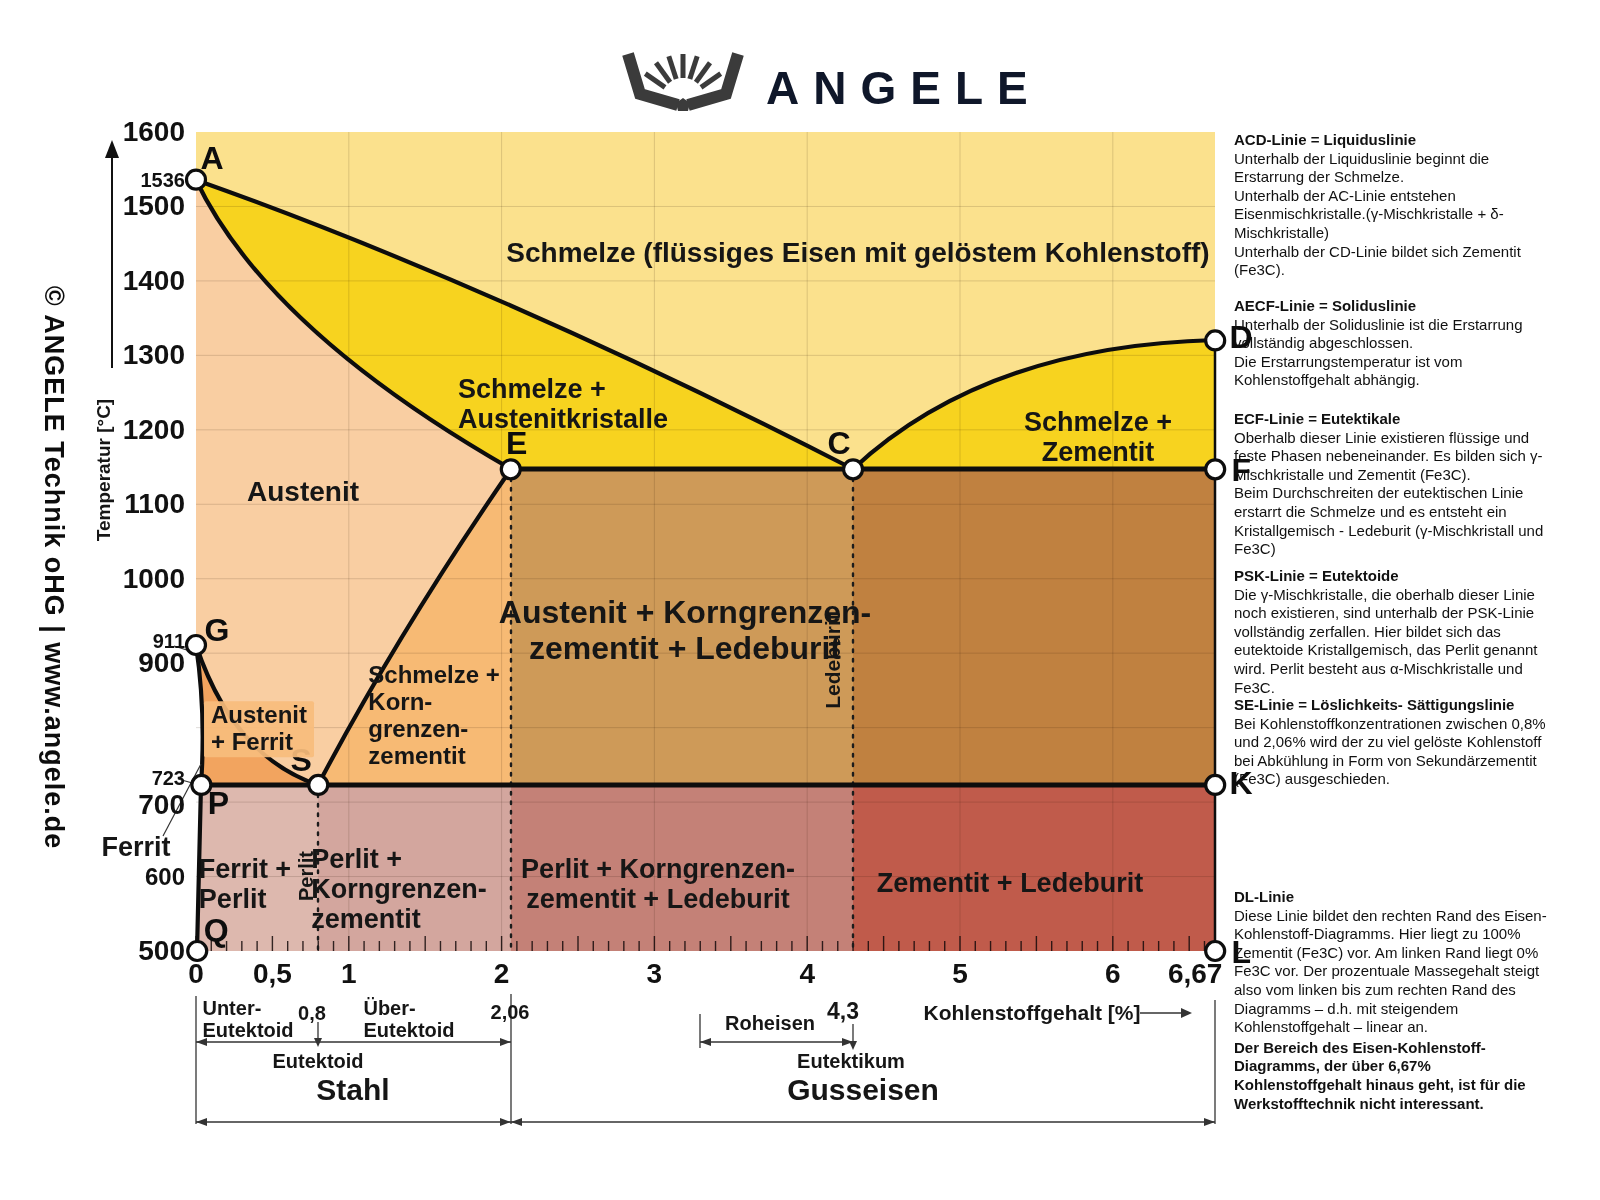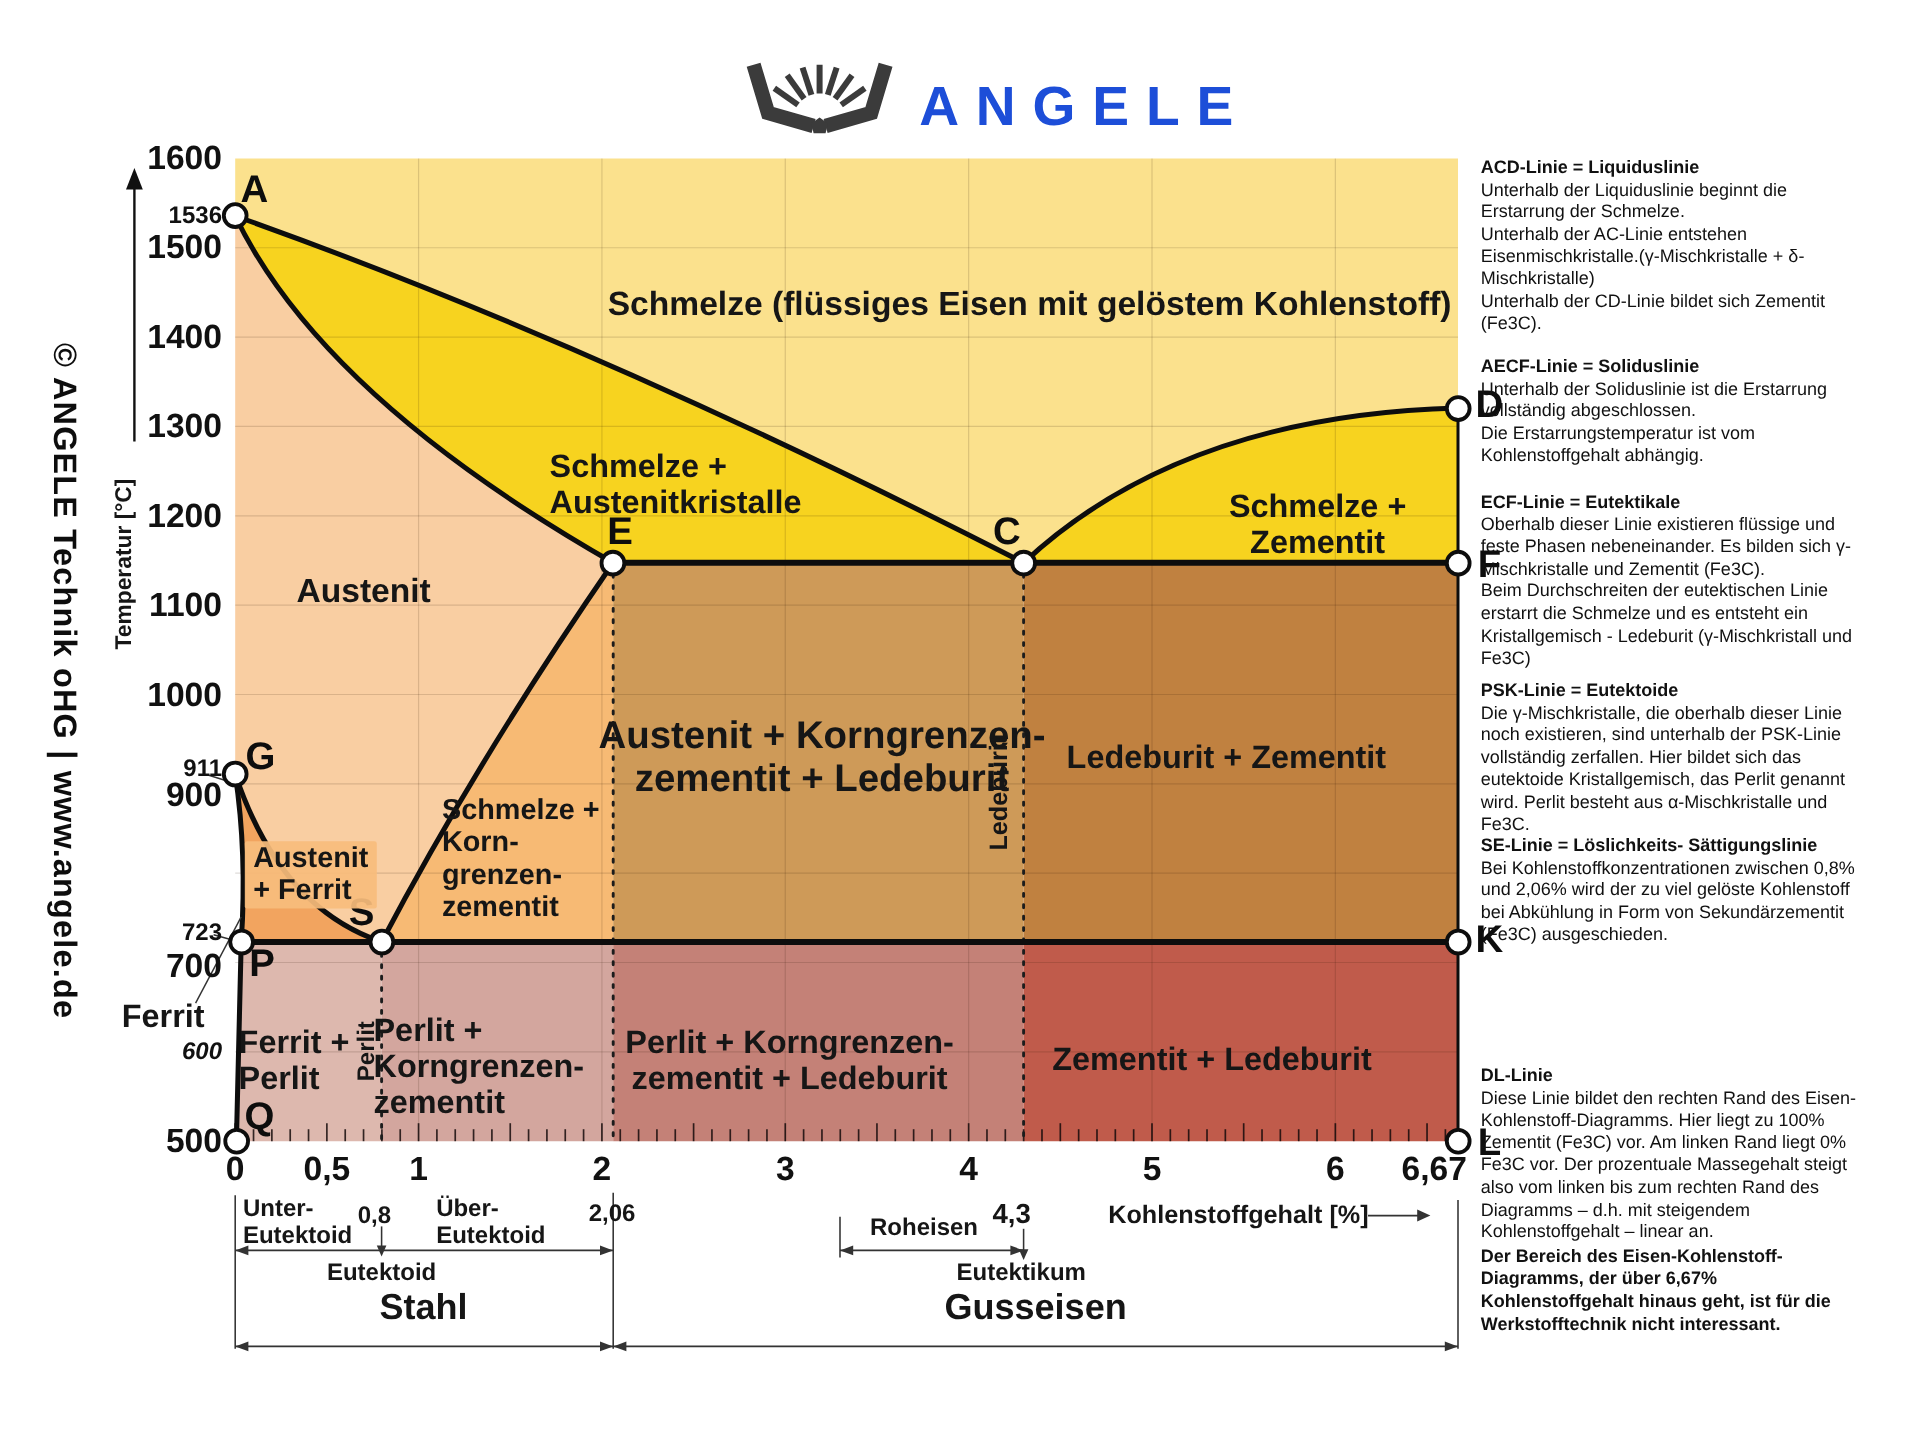--- a/index.html
+++ b/index.html
@@ -9,21 +9,21 @@
   .lbl{position:absolute;transform:translate(-50%,-50%);text-align:center;
        white-space:pre-line;font-weight:700;color:#161616;line-height:1.12;}
   .left{text-align:left;}
   .rot{transform:translate(-50%,-50%) rotate(-90deg);}
   .ticklbl{position:absolute;font-weight:700;color:#111;}
   .pt{position:absolute;transform:translate(-50%,-50%);font-weight:700;font-size:32px;color:#0d0d0d;}
   #copyright{position:absolute;left:69px;top:150px;width:835px;transform:rotate(90deg);
              transform-origin:0 0;font-weight:700;font-size:27px;letter-spacing:1px;
              text-align:center;color:#0d0d0d;}
   #logo-text{position:absolute;left:766px;top:88px;transform:translate(0,-50%);
-             font-size:46px;font-weight:700;letter-spacing:14px;color:#1d4ed8;}
+             font-size:46px;font-weight:700;letter-spacing:14px;color:#0f172a;}
   .blk{position:absolute;left:1234px;width:326px;font-size:15px;line-height:1.24;color:#111;}
   .blk .hd{font-weight:700;}
   .blk .bd{font-weight:400;white-space:pre-line;}
   .blk .bn{font-weight:700;margin-top:2px;}
   #austferr-lbl{background:rgba(248,188,124,0.93);padding:1px 7px;border-radius:2px;}
 </style>
 </head>
 <body>
 <div id="stage">
 
@@ -231,21 +231,21 @@
       <div class="ticklbl" style="left: 185px; top: 206.455px; transform: translate(-100%, -50%); font-size: 28px;">1500</div>
       <div class="ticklbl" style="left: 185px; top: 280.91px; transform: translate(-100%, -50%); font-size: 28px;">1400</div>
       <div class="ticklbl" style="left: 185px; top: 355.365px; transform: translate(-100%, -50%); font-size: 28px;">1300</div>
       <div class="ticklbl" style="left: 185px; top: 429.82px; transform: translate(-100%, -50%); font-size: 28px;">1200</div>
       <div class="ticklbl" style="left: 185px; top: 504.275px; transform: translate(-100%, -50%); font-size: 28px;">1100</div>
       <div class="ticklbl" style="left: 185px; top: 578.73px; transform: translate(-100%, -50%); font-size: 28px;">1000</div>
       <div class="ticklbl" style="left: 185px; top: 640.995px; transform: translate(-100%, -50%); font-size: 20px;">911</div>
       <div class="ticklbl" style="left: 185px; top: 663.185px; transform: translate(-100%, -50%); font-size: 28px;">900</div>
       <div class="ticklbl" style="left: 185px; top: 777.97px; transform: translate(-100%, -50%); font-size: 20px;">723</div>
       <div class="ticklbl" style="left: 185px; top: 805.095px; transform: translate(-100%, -50%); font-size: 28px;">700</div>
-      <div class="ticklbl" style="left: 185px; top: 876.55px; transform: translate(-100%, -50%); font-size: 20px; font-style: italic;">600</div>
+      <div class="ticklbl" style="left: 185px; top: 876.55px; transform: translate(-100%, -50%); font-size: 24px;">600</div>
       <div class="ticklbl" style="left: 185px; top: 951.005px; transform: translate(-100%, -50%); font-size: 28px;">500</div>
     </div>
 <div id="xlabels">
       <div class="ticklbl" style="left: 196px; top: 974px; transform: translate(-50%, -50%); font-size: 28px;">0</div>
       <div class="ticklbl" style="left: 272.4px; top: 974px; transform: translate(-50%, -50%); font-size: 28px;">0,5</div>
       <div class="ticklbl" style="left: 348.8px; top: 974px; transform: translate(-50%, -50%); font-size: 28px;">1</div>
       <div class="ticklbl" style="left: 501.6px; top: 974px; transform: translate(-50%, -50%); font-size: 28px;">2</div>
       <div class="ticklbl" style="left: 654.4px; top: 974px; transform: translate(-50%, -50%); font-size: 28px;">3</div>
       <div class="ticklbl" style="left: 807.2px; top: 974px; transform: translate(-50%, -50%); font-size: 28px;">4</div>
       <div class="ticklbl" style="left: 960px; top: 974px; transform: translate(-50%, -50%); font-size: 28px;">5</div>
@@ -273,21 +273,20 @@
 Zementit</div>
 <div class="lbl" style="left:303px;top:492px;font-size:28px;">Austenit</div>
 <div class="lbl left" id="austferr-lbl" style="left:259px;top:729px;font-size:24px;">Austenit
 + Ferrit</div>
 <div class="lbl left" style="left:434px;top:716px;font-size:24px;">Schmelze +
 Korn-
 grenzen-
 zementit</div>
 <div class="lbl" style="left:659px;top:631px;font-size:32px;margin-left:26px;">Austenit + Korngrenzen-
 zementit + Ledeburit</div>
-<div class="lbl" style="left:1022px;top:631px;font-size:27px;white-space:nowrap;">Ledeburit + Zementit</div>
 <div class="lbl" style="left:136px;top:847px;font-size:27px;">Ferrit</div>
 <div class="lbl left" style="left:245px;top:884px;font-size:27px;">Ferrit +
 Perlit</div>
 <div class="lbl left" style="left:399px;top:889px;font-size:27px;">Perlit +
 Korngrenzen-
 zementit</div>
 <div class="lbl" style="left:658px;top:884px;font-size:27px;">Perlit + Korngrenzen-
 zementit + Ledeburit</div>
 <div class="lbl" style="left:1010px;top:883px;font-size:27px;white-space:nowrap;">Zementit + Ledeburit</div>
 <div class="lbl rot" style="left:306px;top:876px;font-size:20px;">Perlit</div>

